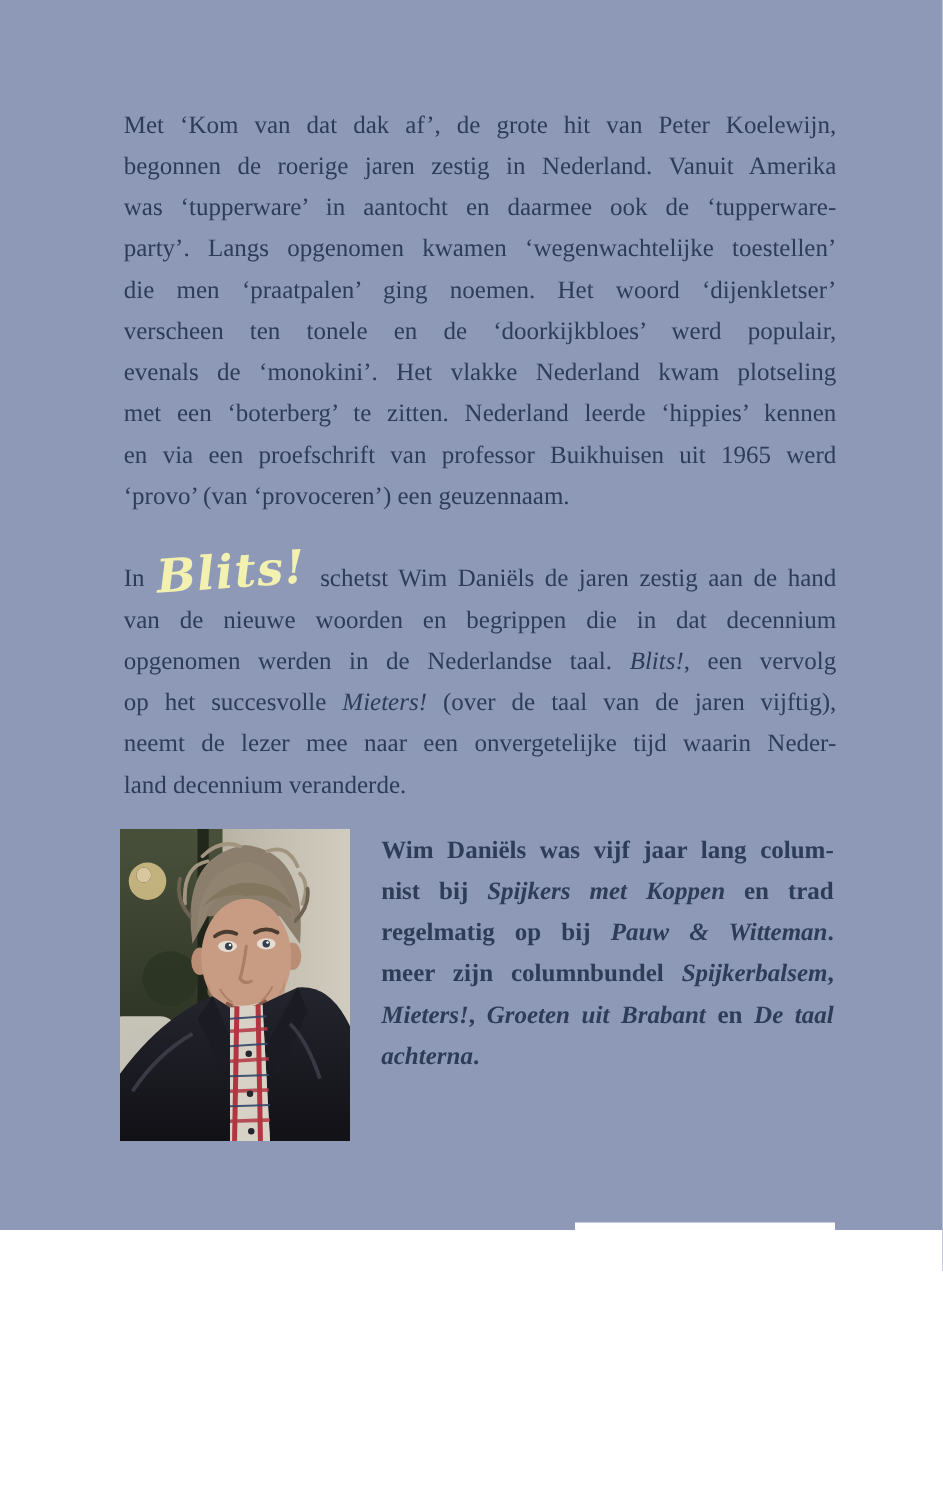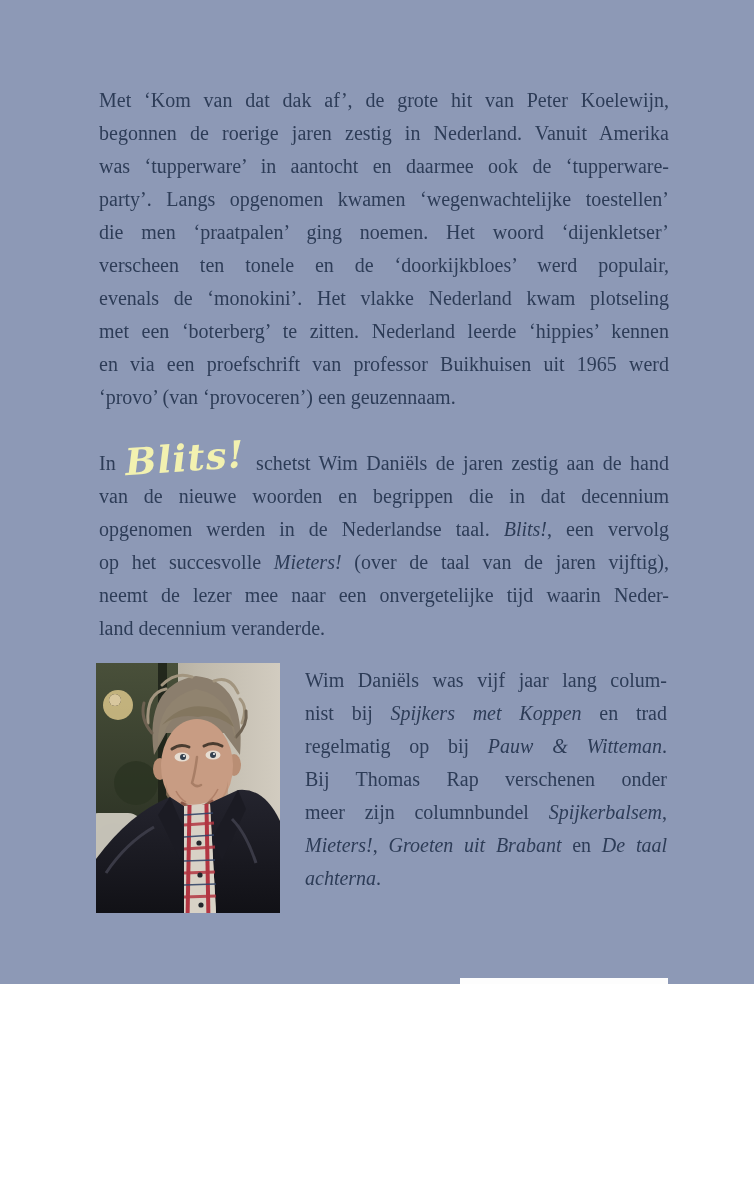--- a/index.html
+++ b/index.html
@@ -46,20 +46,21 @@
   .photo{
     width:184px;height:250px;flex:0 0 184px;
     overflow:hidden;
   }
   .photo svg{display:block;width:184px;height:250px;}
   .bio{width:362px;font-size:20px;line-height:33px;padding-top:1px;}
   .bio .line{
     text-align:justify;
     -moz-text-align-last:justify;
     text-align-last:justify;
+    font-weight:bold;
   }
   .bio .line.last{
     -moz-text-align-last:left;
     text-align-last:left;
   }
   .site{
     position:absolute;left:100px;top:1108px;
     font-size:22px;letter-spacing:0.5px;color:#7f1d1d;text-decoration:underline;
   }
   .isbn-box{
@@ -174,21 +175,20 @@
         <path d="M88 152 L 117 150 M 88 174 L 118 172 M 88 198 L 119 197 M 88 222 L 120 221" stroke="#34476b" stroke-width="1.6" opacity="0.9"></path>
         <circle cx="103" cy="180" r="2.6" fill="#23262c"></circle>
         <circle cx="104" cy="212" r="2.6" fill="#23262c"></circle>
         <circle cx="105" cy="242" r="2.6" fill="#23262c"></circle>
       </svg>
     </div>
     <div class="bio" id="bio">
         <div class="line"><span>Wim Daniëls was vijf jaar lang colum-</span></div>
         <div class="line"><span>nist bij </span><span class="it">Spijkers met Koppen</span><span> en trad</span></div>
         <div class="line"><span>regelmatig op bij </span><span class="it">Pauw &amp; Witteman</span><span>.</span></div>
-        <div class="line"><span>Bij Thomas Rap verschenen onder</span></div>
         <div class="line"><span>meer zijn columnbundel </span><span class="it">Spijkerbalsem</span><span>,</span></div>
         <div class="line"><span class="it">Mieters!</span><span>, </span><span class="it">Groeten uit Brabant</span><span> en </span><span class="it">De taal</span></div>
         <div class="line last"><span class="it">achterna</span><span>.</span></div>
       </div>
   </section>
 
   <div class="site">www.thomasrap.nl</div>
 
   <div class="isbn-box">
     <div class="bars" id="bars">

